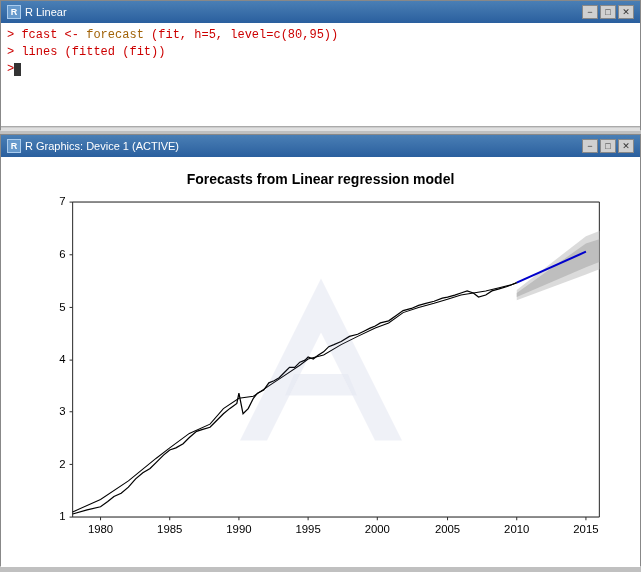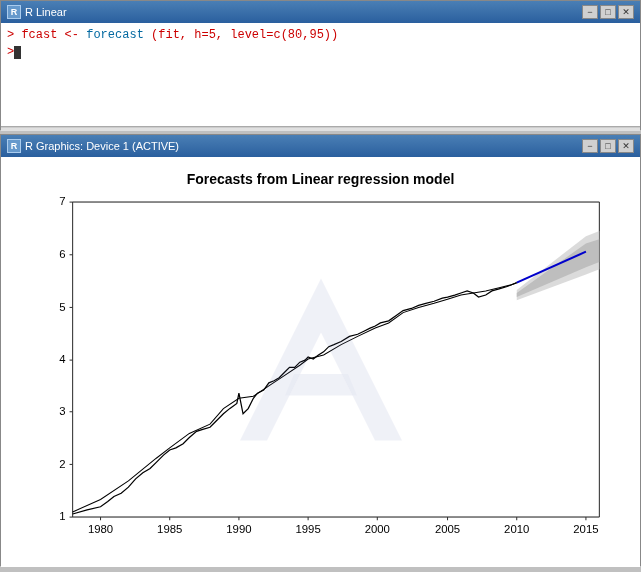--- a/index.html
+++ b/index.html
@@ -78,21 +78,21 @@
       line-height: 17px;
       color: #cc0000;
     }
     .console-line .prompt {
       color: #cc0000;
     }
     .console-line .code {
       color: #cc0000;
     }
     .console-line .fn {
-      color: #0369a1;
+      color: #a16207;
     }
     .console-scrollbar {
       height: 4px;
       background: #e0e0e0;
       border-top: 1px solid #ccc;
     }
     .cursor-line {
       display: flex;
       align-items: center;
     }
@@ -167,20 +167,23 @@
     </div>
     <div class="title-bar-buttons">
       <div class="tb-btn">−</div>
       <div class="tb-btn">□</div>
       <div class="tb-btn">✕</div>
     </div>
   </div>
   <div class="console-content">
     <div class="console-line">
       <span class="prompt">&gt; </span><span class="code">fcast &lt;- <span class="fn">forecast</span> (fit, h=5, level=c(80,95))</span>
+    </div>
+    <div class="console-line">
+      <span class="prompt">&gt; </span><span class="code">lines (fitted (fit))</span>
     </div>
     <div class="console-line cursor-line">
       <span class="prompt">&gt; </span>
         <span class="cursor"></span>
     </div>
   </div>
   <div class="console-scrollbar"></div>
 </div>
 
 <div class="window graphics-window">

